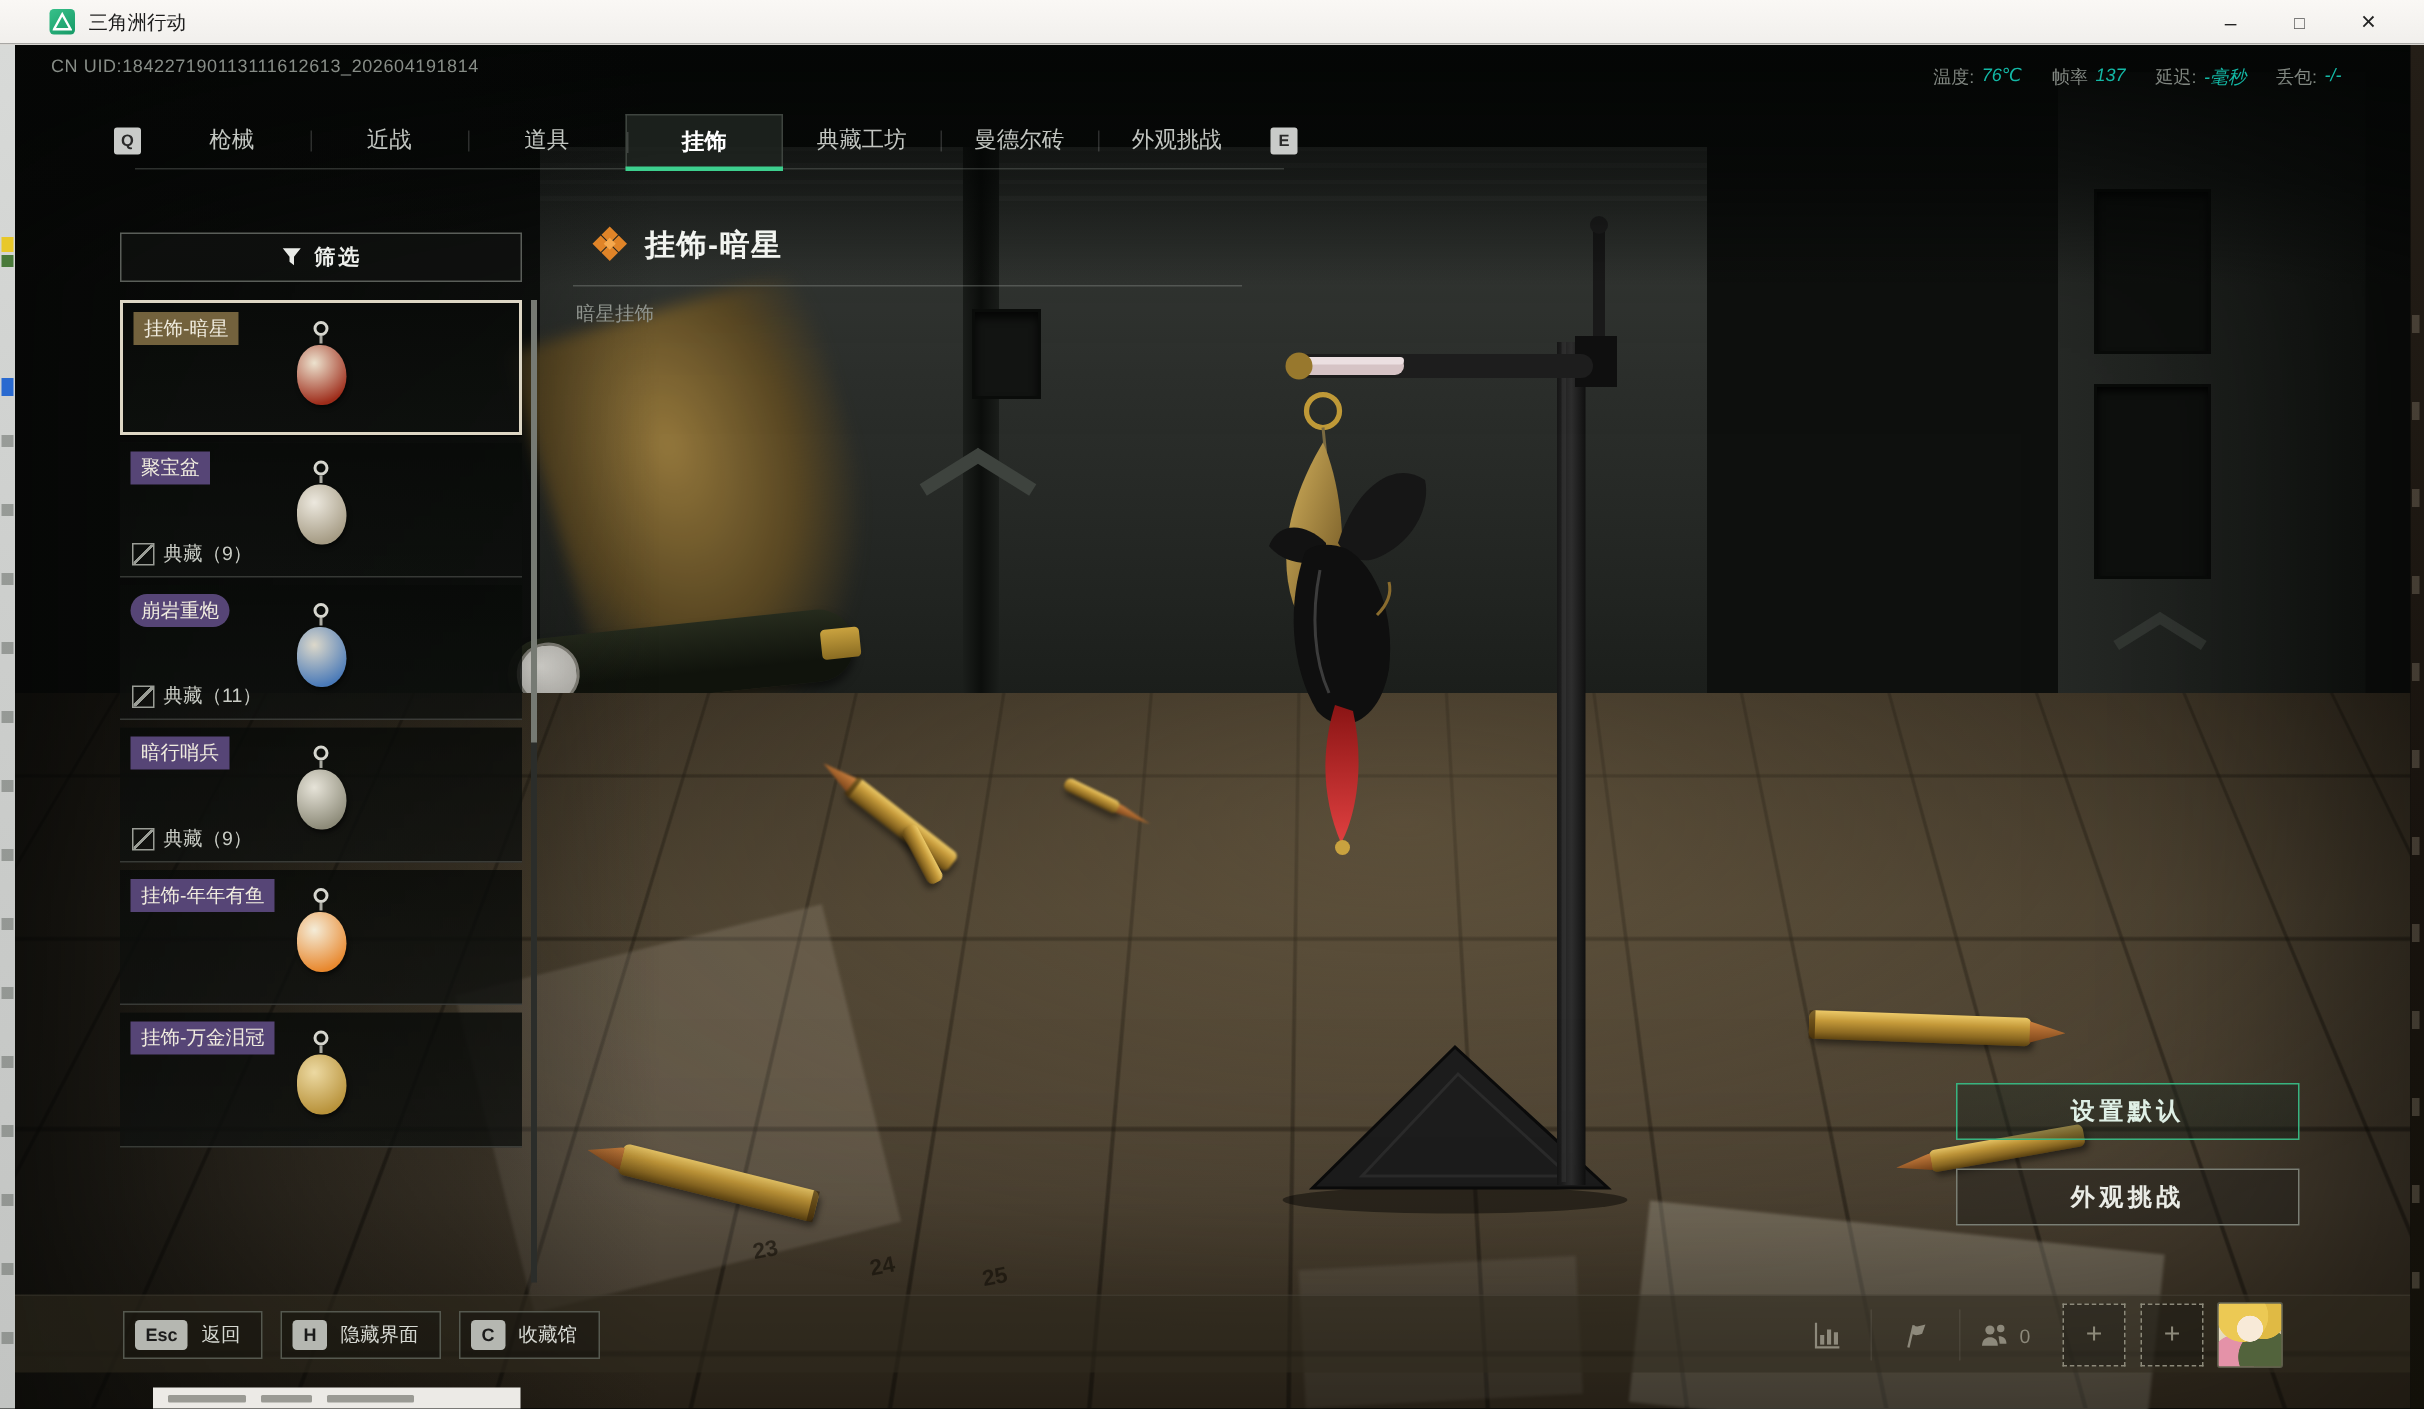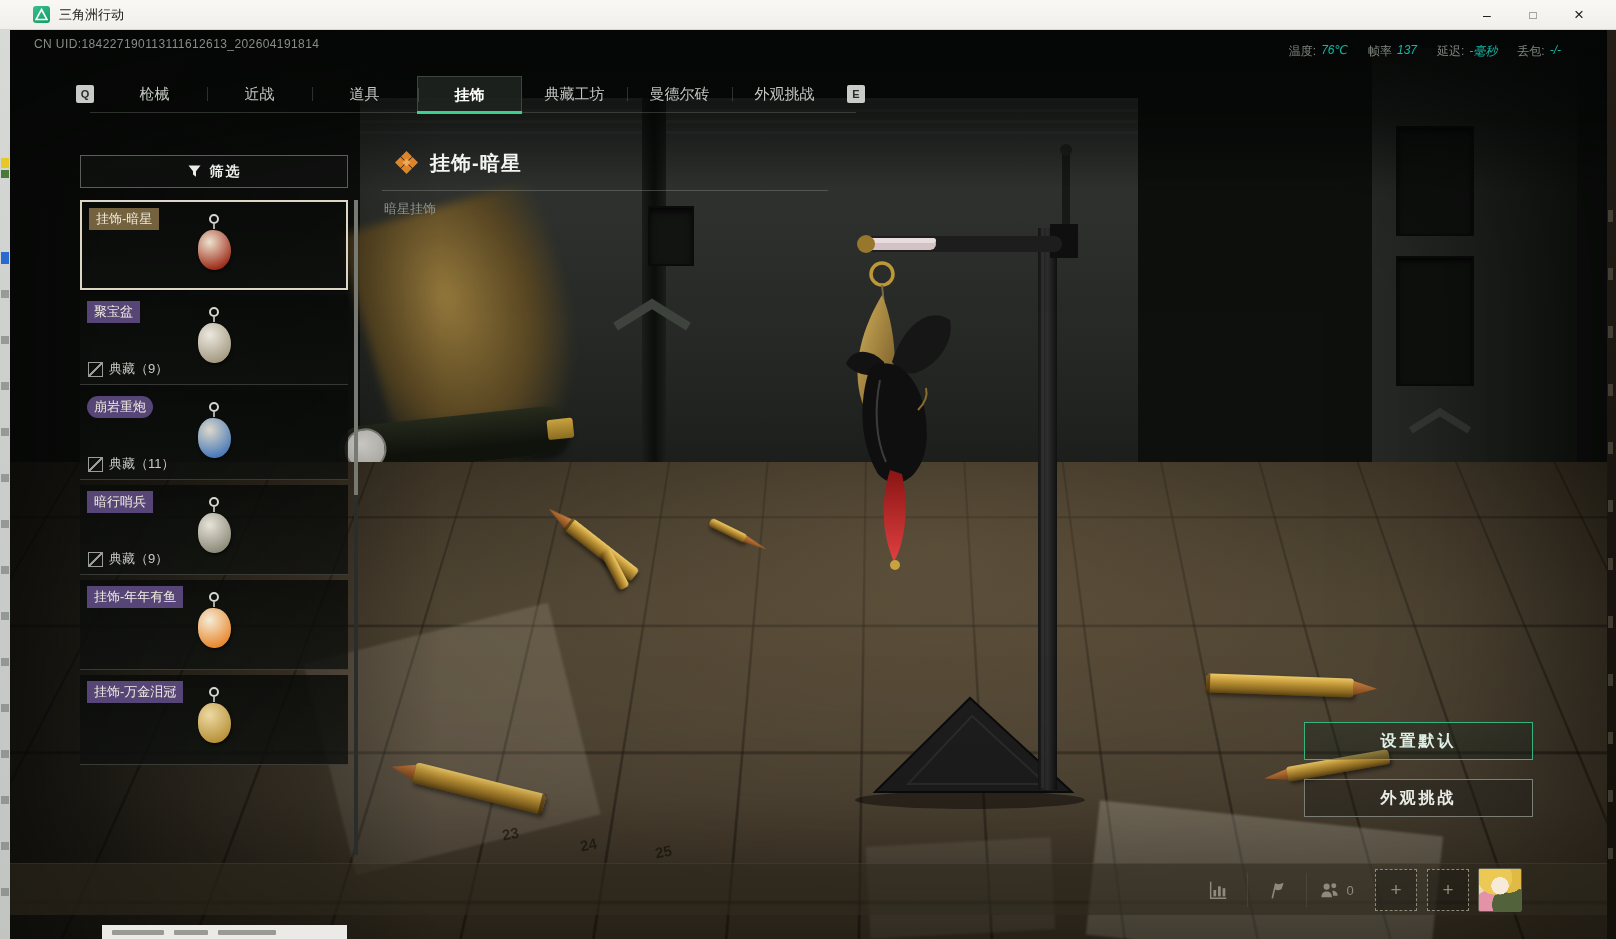--- a/index.html
+++ b/index.html
@@ -449,20 +449,34 @@
       <polygon points="13.5,9.5 17.5,13.5 13.5,17.5 9.5,13.5" fill="#f4a84e"></polygon>
     </svg>
     <div class="detail-title">挂饰-暗星</div>
     <div class="detail-div"></div>
     <div class="detail-sub">暗星挂饰</div>
 
     <div class="act primary">设置默认</div>
     <div class="act secondary">外观挑战</div>
 
     <div class="footer">
+      <div class="shortcuts">
+          <div class="sc-btn">
+    <span class="sc-key">Esc</span>
+    <span class="sc-label">返回</span>
+  </div>
+          <div class="sc-btn">
+    <span class="sc-key">H</span>
+    <span class="sc-label">隐藏界面</span>
+  </div>
+          <div class="sc-btn">
+    <span class="sc-key">C</span>
+    <span class="sc-label">收藏馆</span>
+  </div>
+        </div>
       <div class="foot-icons">
         <div class="fi-cell">
           <svg width="22" height="22" viewBox="0 0 24 24">
             <path d="M4 3 V21 H21" fill="none" stroke="#8d897b" stroke-width="1.6"></path>
             <rect x="7" y="12" width="3" height="7" fill="#8d897b"></rect>
             <rect x="12" y="8" width="3" height="11" fill="#8d897b"></rect>
             <rect x="17" y="10" width="3" height="9" fill="#8d897b"></rect>
             </svg>
         </div>
         <div class="fi-cell">

